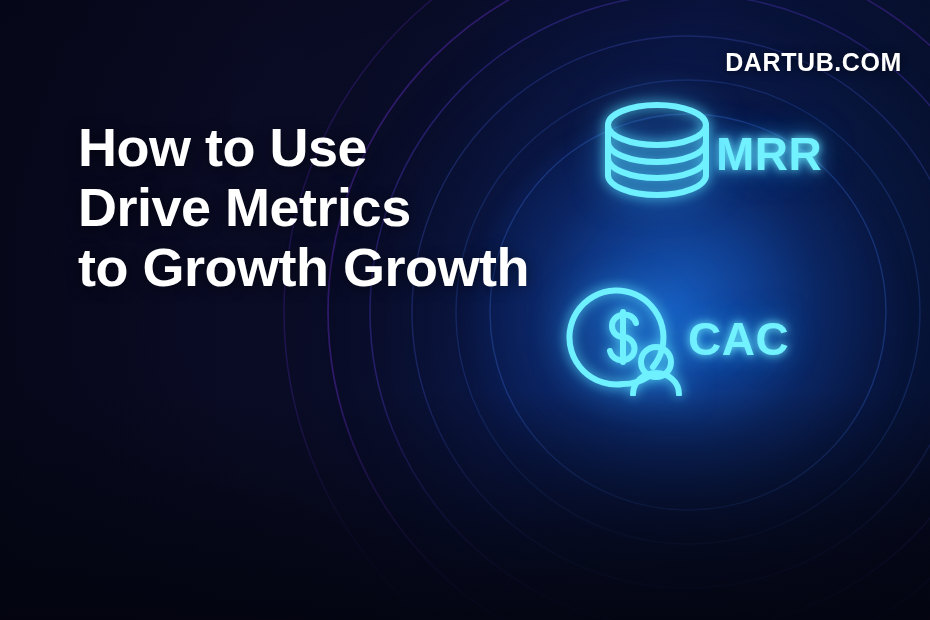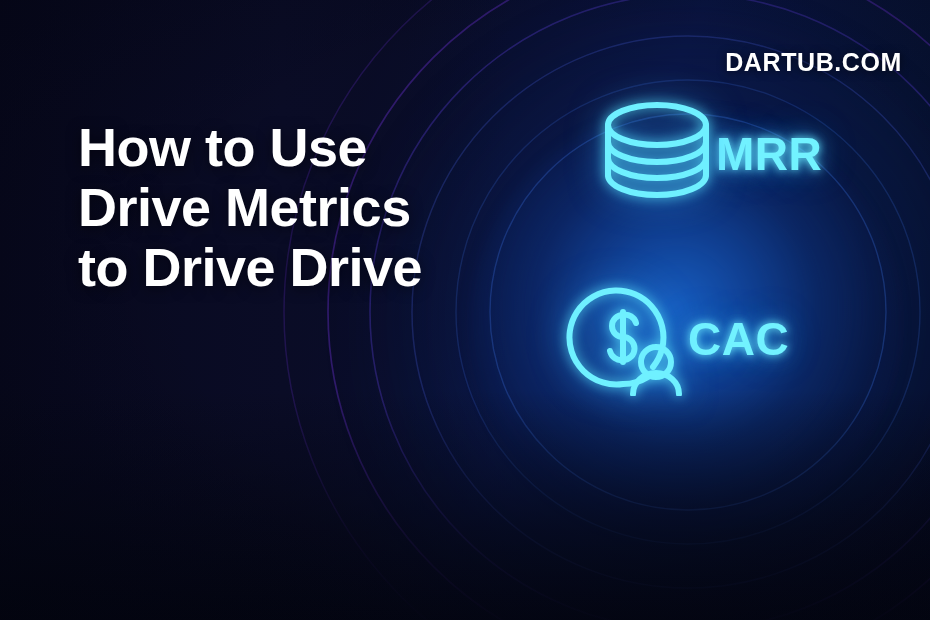--- a/index.html
+++ b/index.html
@@ -174,21 +174,21 @@
   </div>
 
   <div class="bg-bottom-fade"></div>
   <div class="bg-vignette"></div>
 
   <div class="watermark">DARTUB.COM</div>
 
   <div class="headline">
     <div class="line">How to Use</div>
     <div class="line">Drive Metrics</div>
-    <div class="line">to Drive Drive</div>
+    <div class="line">to Growth Growth</div>
   </div>
 
   <div class="metrics">
 
     <div class="metric metric-mrr">
       <span class="icon-wrap">
         <svg width="118" height="104" viewBox="0 0 118 104">
           <g class="neon-stroke" stroke-width="6">
             <ellipse cx="59" cy="27" rx="49" ry="20"></ellipse>
             <path d="M10 27 V 77"></path>

